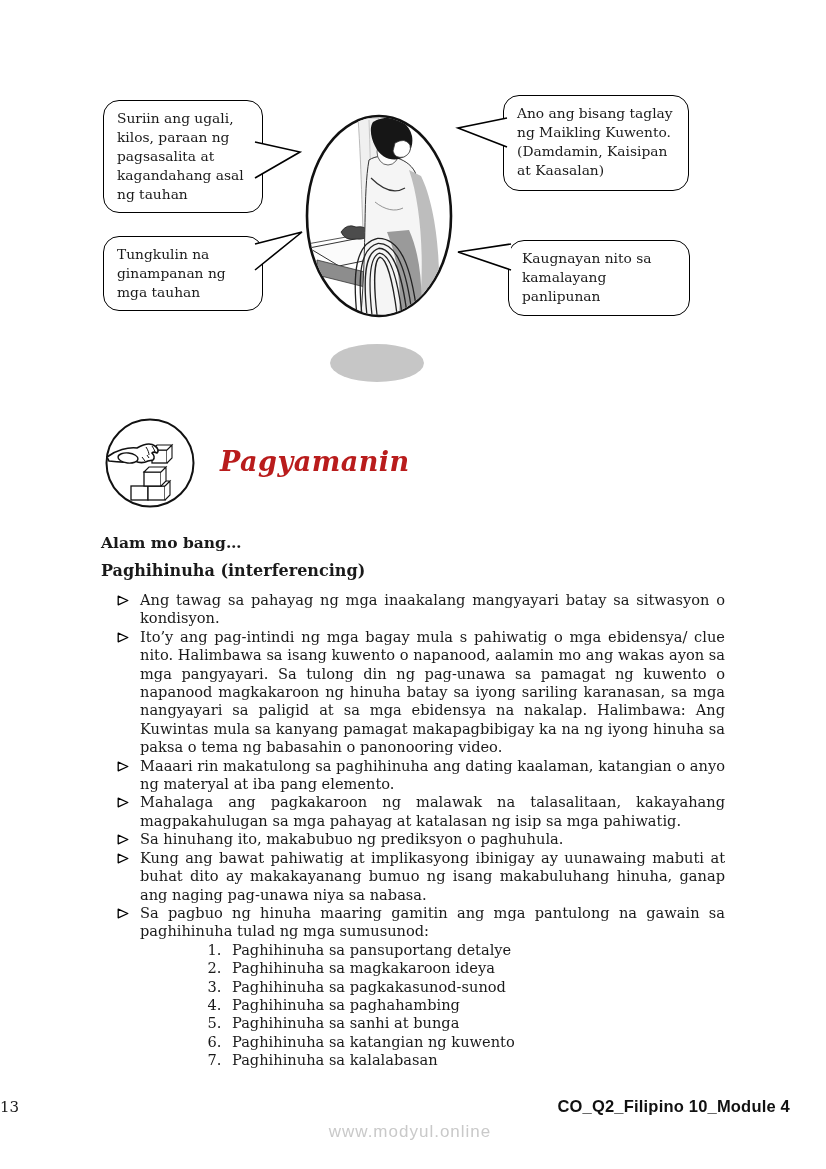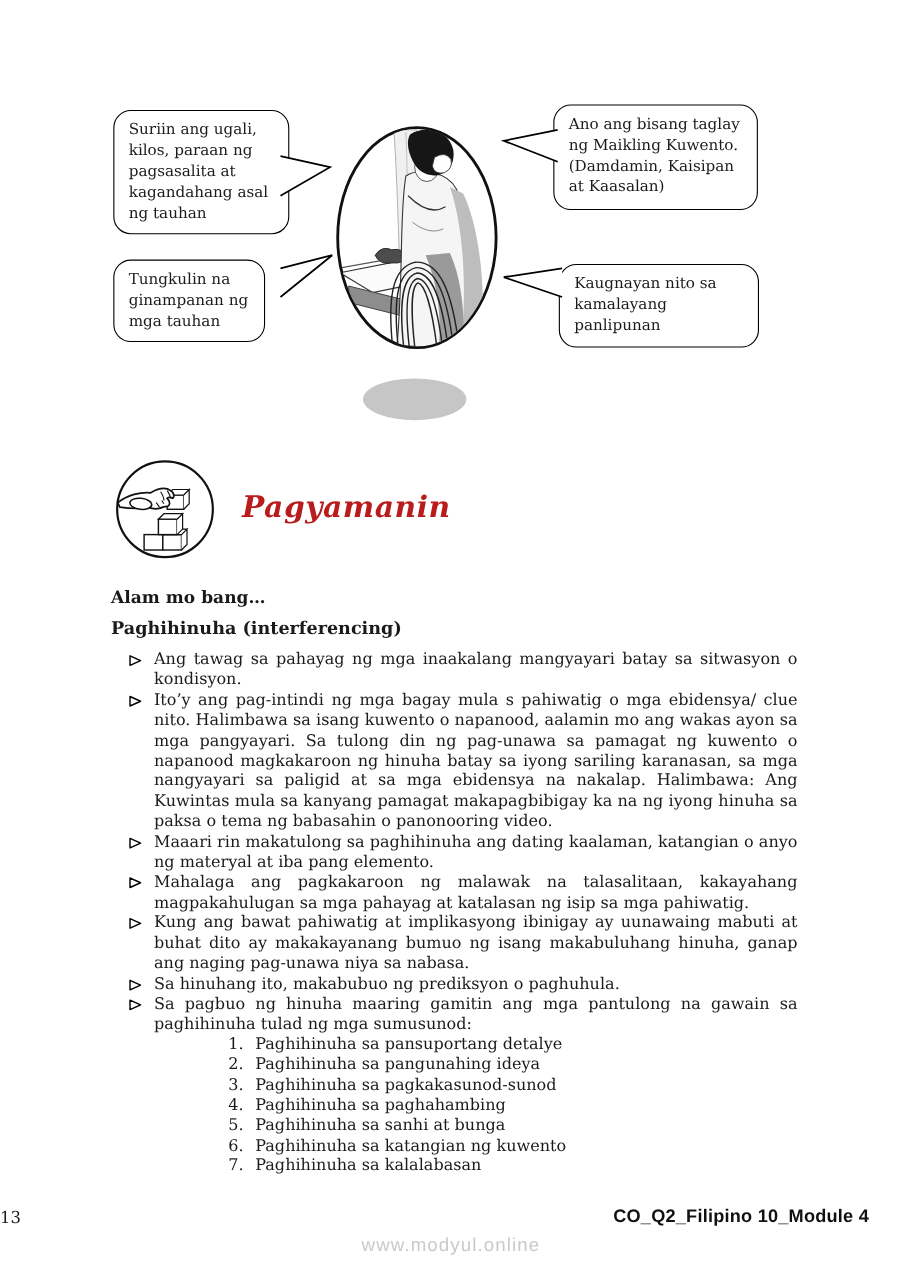--- a/index.html
+++ b/index.html
@@ -132,21 +132,21 @@
     <path d="M1,4 L46,14 L1,40" fill="#ffffff" stroke="#000" stroke-width="1.6"></path>
   </svg>
 
   <div class="bubble" style="left:503px; top:95px; width:186px; min-height:96px;">
     <span>Ano ang bisang taglay ng Maikling Kuwento. (Damdamin, Kaisipan at Kaasalan)</span>
   </div>
   <svg class="bubble-tail" style="left:454px; top:116px;" width="54" height="34" viewBox="0 0 54 34">
     <path d="M53,2 L4,12 L53,31" fill="#ffffff" stroke="#000" stroke-width="1.6"></path>
   </svg>
 
-  <div class="bubble" style="left:103px; top:236px; width:138px; min-height:74px;">
+  <div class="bubble" style="left:103px; top:236px; width:160px; min-height:74px;">
     <span>Tungkulin na ginampanan ng mga tauhan</span>
   </div>
   <svg class="bubble-tail" style="left:254px; top:228px;" width="52" height="44" viewBox="0 0 52 44">
     <path d="M1,16 L48,4 L1,42" fill="#ffffff" stroke="#000" stroke-width="1.6"></path>
   </svg>
 
   <div class="bubble" style="left:508px; top:240px; width:182px; min-height:76px;">
     <span>Kaugnayan nito sa kamalayang panlipunan</span>
   </div>
   <svg class="bubble-tail" style="left:454px; top:240px;" width="58" height="34" viewBox="0 0 58 34">
@@ -241,36 +241,36 @@
       <li>
         <svg class="bullet-marker" viewBox="0 0 12 11">
             <path d="M1.2 1.2 L10.8 5.5 L1.2 9.8 Z" fill="#fff" stroke="#000" stroke-width="1.3" stroke-linejoin="round"></path>
           </svg>
         <span>Mahalaga ang pagkakaroon ng malawak na talasalitaan, kakayahang magpakahulugan sa mga pahayag at katalasan ng isip sa mga pahiwatig.</span>
       </li>
       <li>
         <svg class="bullet-marker" viewBox="0 0 12 11">
             <path d="M1.2 1.2 L10.8 5.5 L1.2 9.8 Z" fill="#fff" stroke="#000" stroke-width="1.3" stroke-linejoin="round"></path>
           </svg>
+        <span>Sa hinuhang ito, makabubuo ng prediksyon o paghuhula.</span>
+      </li>
+      <li>
+        <svg class="bullet-marker" viewBox="0 0 12 11">
+            <path d="M1.2 1.2 L10.8 5.5 L1.2 9.8 Z" fill="#fff" stroke="#000" stroke-width="1.3" stroke-linejoin="round"></path>
+          </svg>
         <span>Kung ang bawat pahiwatig at implikasyong ibinigay ay uunawaing mabuti at buhat dito ay makakayanang bumuo ng isang makabuluhang hinuha, ganap ang naging pag-unawa niya sa nabasa.</span>
-      </li>
-      <li>
-        <svg class="bullet-marker" viewBox="0 0 12 11">
-            <path d="M1.2 1.2 L10.8 5.5 L1.2 9.8 Z" fill="#fff" stroke="#000" stroke-width="1.3" stroke-linejoin="round"></path>
-          </svg>
-        <span>Sa hinuhang ito, makabubuo ng prediksyon o paghuhula.</span>
       </li>
       <li>
         <svg class="bullet-marker" viewBox="0 0 12 11">
             <path d="M1.2 1.2 L10.8 5.5 L1.2 9.8 Z" fill="#fff" stroke="#000" stroke-width="1.3" stroke-linejoin="round"></path>
           </svg>
         <span>Sa pagbuo ng hinuha maaring gamitin ang mga pantulong na gawain sa paghihinuha tulad ng mga sumusunod:</span>
         <ol class="numbered">
           <li><span>Paghihinuha sa pansuportang detalye</span></li>
-          <li><span>Paghihinuha sa pangunahing ideya</span></li>
+          <li><span>Paghihinuha sa magkakaroon ideya</span></li>
           <li><span>Paghihinuha sa pagkakasunod-sunod</span></li>
           <li><span>Paghihinuha sa paghahambing</span></li>
           <li><span>Paghihinuha sa sanhi at bunga</span></li>
           <li><span>Paghihinuha sa katangian ng kuwento</span></li>
           <li><span>Paghihinuha sa kalalabasan</span></li>
         </ol>
       </li>
     </ul>
   </div>
 

